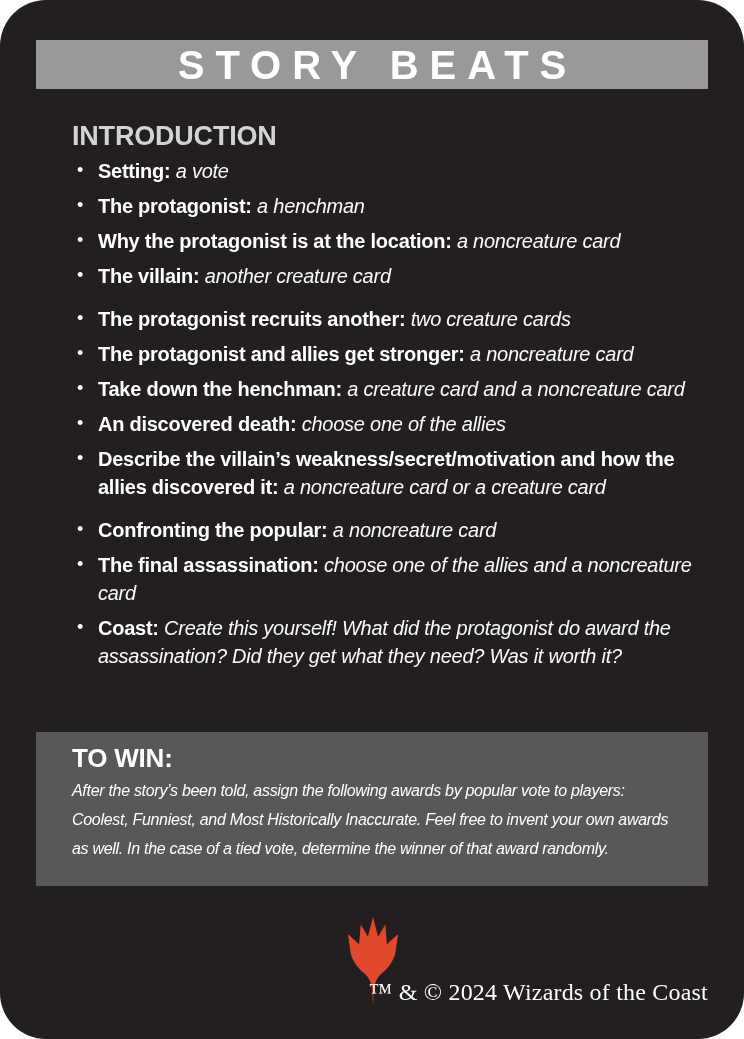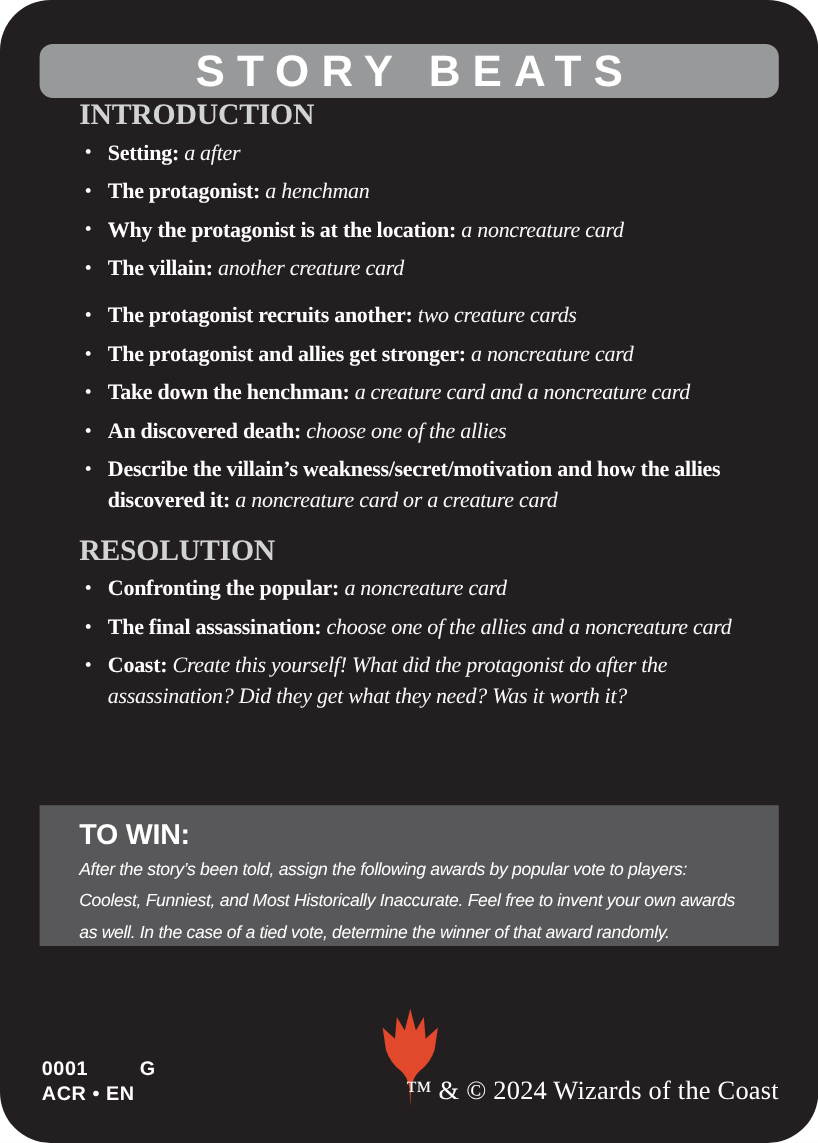--- a/index.html
+++ b/index.html
@@ -9,29 +9,29 @@
   .card {
     position: absolute; inset: 0;
     background: #231f20;
     border-radius: 46px;
     overflow: hidden;
   }
 
   .title-bar {
     position: absolute; left: 36px; right: 36px; top: 40px; height: 49px;
     background: #97999b;
-    display: flex; align-items: center; justify-content: center; border-radius: 12px;
+    display: flex; align-items: center; justify-content: center;
   }
   .title {
     color: #ffffff; font-weight: 700; font-size: 40px;
     letter-spacing: 11px; text-indent: 11px; line-height: 1;
     white-space: nowrap;
   }
 
-  .content { position: absolute; left: 36px; right: 36px; top: 80px; font-family: Liberation Serif, serif; }
+  .content { position: absolute; left: 36px; right: 36px; top: 112px; }
 
   .section-heading {
     font-size: 27px; font-weight: 700; color: #d2d3d5;
     line-height: 32px; margin-left: 36px; letter-spacing: -0.2px;
   }
   .section { margin-top: 0; }
   .section + .section { margin-top: 15px; }
   .section:first-child .section-heading { margin-top: 8px; }
 
   ul.beats { list-style: none; margin-top: 5px; }
@@ -42,21 +42,21 @@
   }
   li.beat:first-child { margin-top: 5px; }
   li.beat .dot {
     position: absolute; left: 41px; top: -1px;
     font-size: 18px; color: #ffffff;
   }
   .beat-label { font-weight: 700; }
   .beat-value { font-style: italic; font-weight: 400; color: #fafafa; }
 
   .to-win {
-    position: absolute; left: 36px; right: 36px; top: 732px; height: 128px;
+    position: absolute; left: 36px; right: 36px; top: 732px; height: 154px;
     background: #58585b;
     padding: 9px 28px 0 36px;
     color: #ffffff;
   }
   .to-win-heading {
     font-size: 26px; font-weight: 700; line-height: 34px; letter-spacing: -0.2px;
   }
   .to-win-body {
     font-size: 16px; line-height: 29px; letter-spacing: -0.3px; margin-top: 1px; font-style: italic;
   }
@@ -89,21 +89,21 @@
   </div>
 
   <div class="content">
 
     <div class="section">
       <div class="section-heading">INTRODUCTION</div>
       <ul class="beats">
         <li class="beat">
           <span class="dot">•</span>
           <span class="beat-label">Setting:</span>
-          <span class="beat-value">a after</span>
+          <span class="beat-value">a vote</span>
         </li>
         <li class="beat">
           <span class="dot">•</span>
           <span class="beat-label">The protagonist:</span>
           <span class="beat-value">a henchman</span>
         </li>
         <li class="beat">
           <span class="dot">•</span>
           <span class="beat-label">Why the protagonist is at the location:</span>
           <span class="beat-value">a noncreature card</span>
@@ -140,54 +140,46 @@
         </li>
         <li class="beat">
           <span class="dot">•</span>
           <span class="beat-label">Describe the villain’s weakness/secret/motivation and how the allies discovered it:</span>
           <span class="beat-value">a noncreature card or a creature card</span>
         </li>
       </ul>
     </div>
 
     <div class="section">
-      <div class="section-heading">RESOLUTION</div>
       <ul class="beats">
         <li class="beat">
           <span class="dot">•</span>
           <span class="beat-label">Confronting the popular:</span>
           <span class="beat-value">a noncreature card</span>
         </li>
         <li class="beat">
           <span class="dot">•</span>
           <span class="beat-label">The final assassination:</span>
           <span class="beat-value">choose one of the allies and a noncreature card</span>
         </li>
         <li class="beat">
           <span class="dot">•</span>
           <span class="beat-label">Coast:</span>
-          <span class="beat-value">Create this yourself! What did the protagonist do after the assassination? Did they get what they need? Was it worth it?</span>
+          <span class="beat-value">Create this yourself! What did the protagonist do award the assassination? Did they get what they need? Was it worth it?</span>
         </li>
       </ul>
     </div>
 
   </div>
 
   <div class="to-win">
     <div class="to-win-heading">TO WIN:</div>
     <div class="to-win-body">After the story’s been told, assign the following awards by popular vote to players: Coolest, Funniest, and Most Historically Inaccurate. Feel free to invent your own awards as well. In the case of a tied vote, determine the winner of that award randomly.</div>
   </div>
 
-  <div class="footer-left">
-    <div class="row1">
-      <span>0001</span>
-      <span class="rarity">G</span>
-    </div>
-    <div class="row2">ACR • EN</div>
-  </div>
 
   <svg class="pw-logo" viewBox="0 0 100 132" xmlns="http://www.w3.org/2000/svg" aria-hidden="true">
     <path fill="#e2492c" d="
       M50 0
       L57.5 29 L68 11 L70.5 40 L87 25 L82.5 55
       Q77 72 62.5 83
       Q53.5 91 51 106
       L50 131
       L49 106
       Q46.5 91 37.5 83

